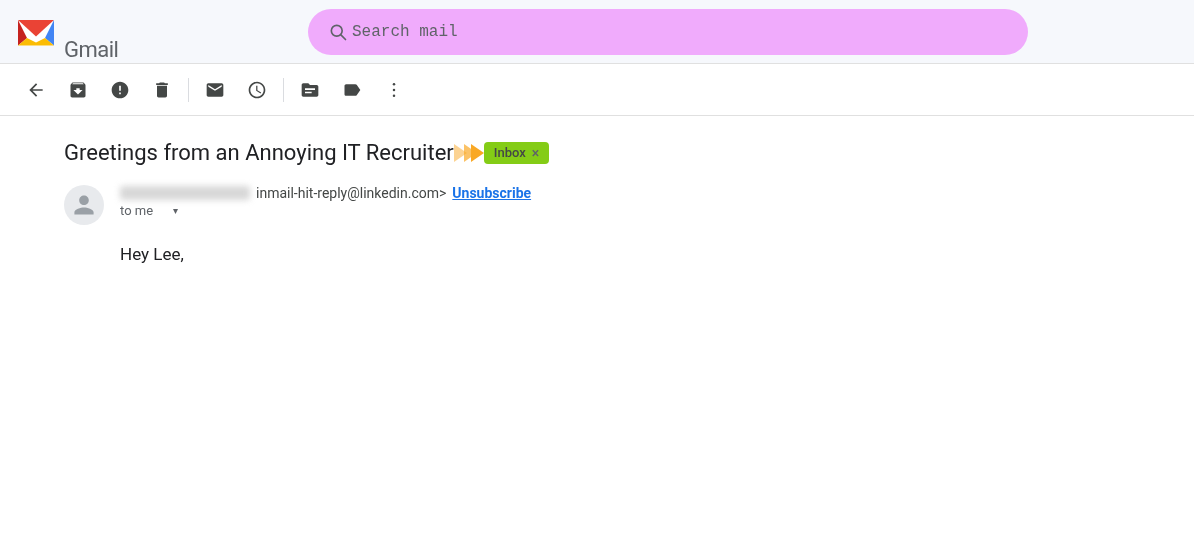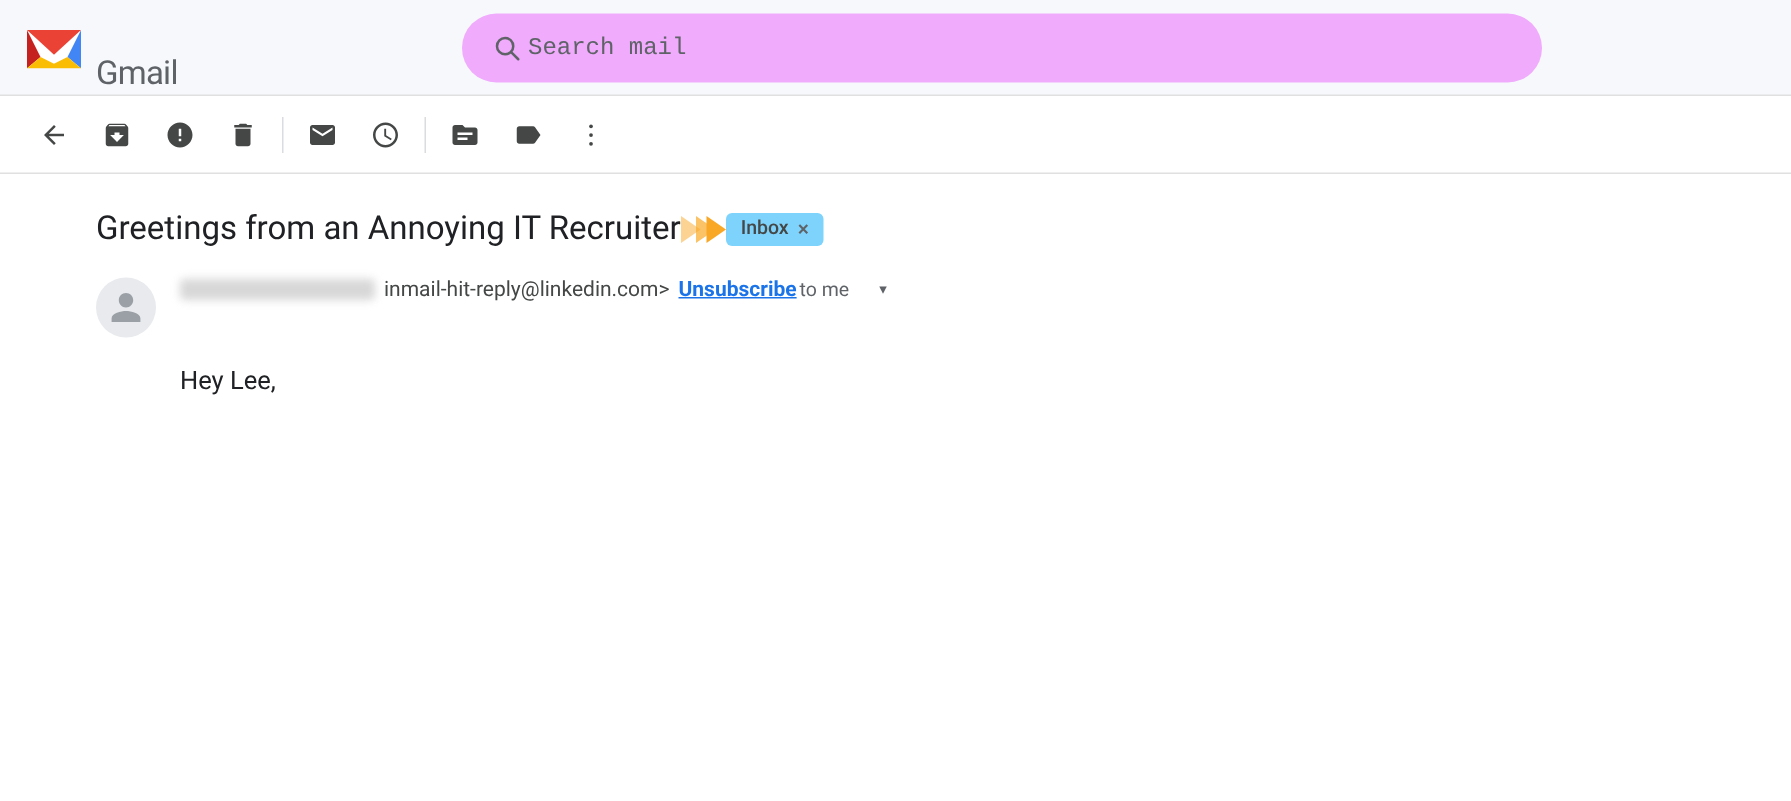--- a/index.html
+++ b/index.html
@@ -110,21 +110,21 @@
       letter-spacing: 0;
     }
     .forward-arrows {
       display: flex;
       gap: 0;
     }
     .inbox-badge {
       display: inline-flex;
       align-items: center;
       gap: 6px;
-      background: #7dd3fc;
+      background: #84cc16;
       border-radius: 4px;
       padding: 3px 10px;
       font-size: 13px;
       color: #444746;
       font-weight: 500;
     }
     .inbox-badge-x {
       cursor: pointer;
       color: #5f6368;
       font-size: 14px;
@@ -142,21 +142,21 @@
       height: 40px;
       border-radius: 50%;
       background: #e8eaed;
       display: flex;
       align-items: center;
       justify-content: center;
       flex-shrink: 0;
     }
     .sender-info {
       display: flex;
-      flex-direction: row;
+      flex-direction: column;
       gap: 2px;
       text-align: center;
     }
     .sender-name-row {
       display: flex;
       align-items: center;
       gap: 6px;
       font-size: 14px;
       color: #202124;
     }

